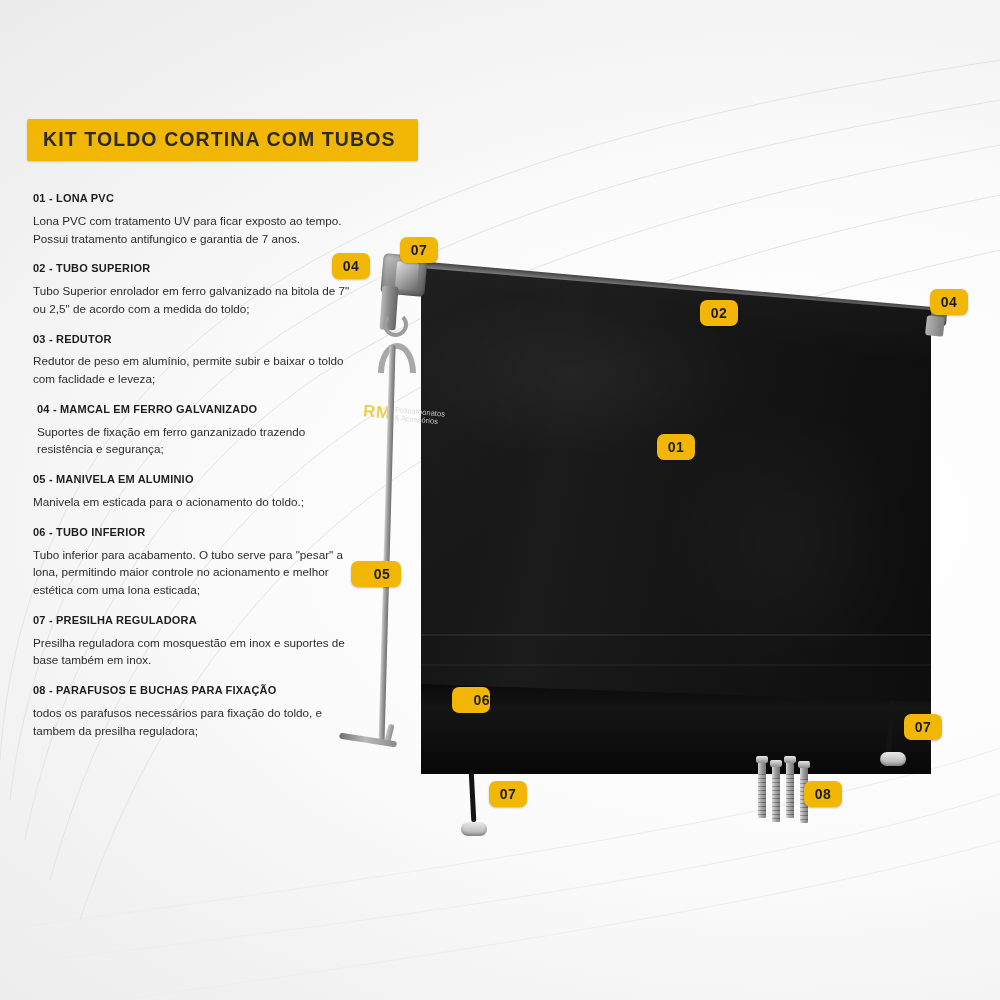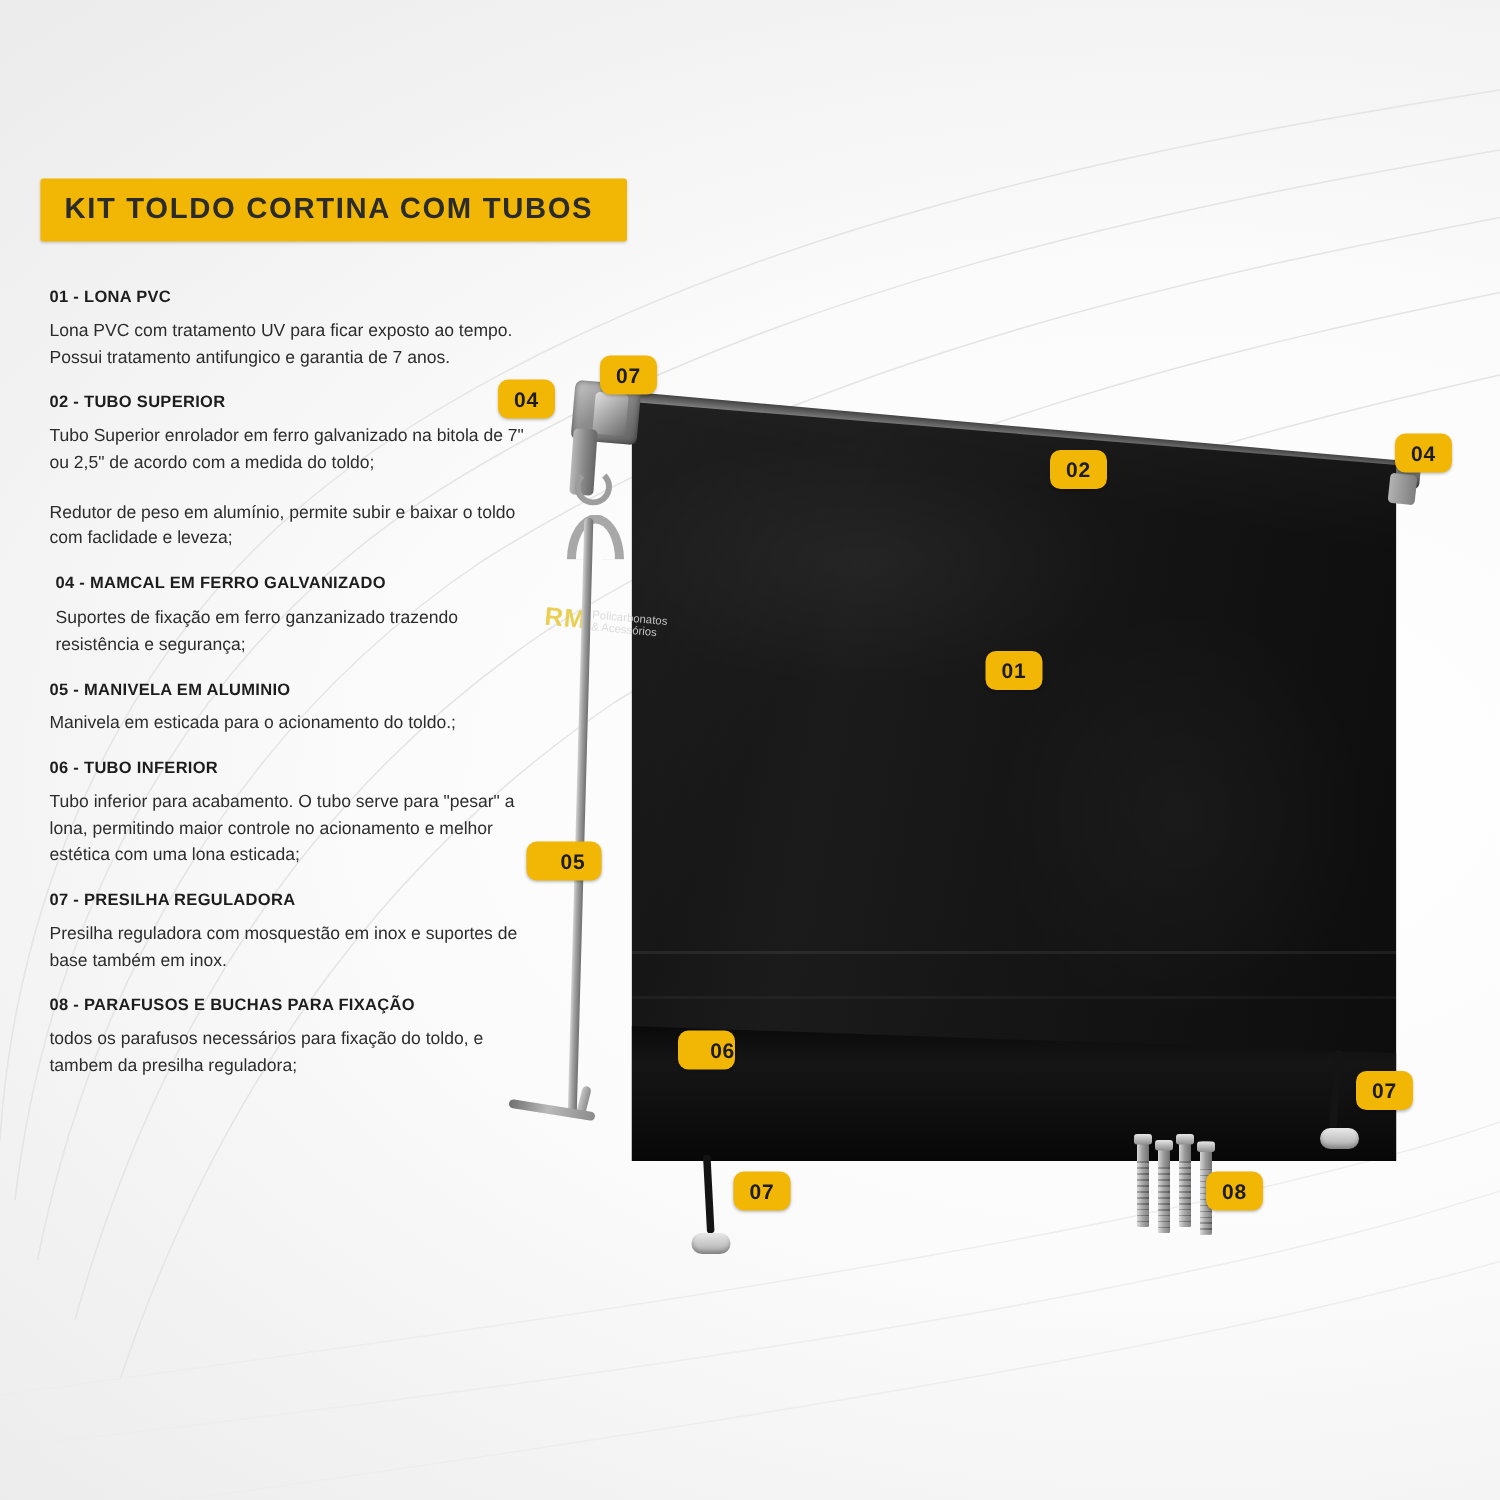--- a/index.html
+++ b/index.html
@@ -359,20 +359,21 @@
   <div class="spec-list">
     <div class="spec">
       <div class="spec-title">01 - LONA PVC</div>
       <div class="spec-body">Lona PVC com tratamento UV para ficar exposto ao tempo. Possui tratamento antifungico e garantia de 7 anos.</div>
     </div>
     <div class="spec">
       <div class="spec-title">02 - TUBO SUPERIOR</div>
       <div class="spec-body">Tubo Superior enrolador em ferro galvanizado na bitola de 7" ou 2,5" de acordo com a medida do toldo;</div>
     </div>
     <div class="spec">
+      <div class="spec-title">03 - REDUTOR</div>
       <div class="spec-body">Redutor de peso em alumínio, permite subir e baixar o toldo com faclidade e leveza;</div>
     </div>
     <div class="spec indent">
       <div class="spec-title">04 - MAMCAL  EM FERRO GALVANIZADO</div>
       <div class="spec-body">Suportes de fixação em ferro ganzanizado trazendo resistência e segurança;</div>
     </div>
     <div class="spec">
       <div class="spec-title">05 - MANIVELA EM ALUMINIO</div>
       <div class="spec-body">Manivela em esticada para o acionamento do toldo.;</div>
     </div>

